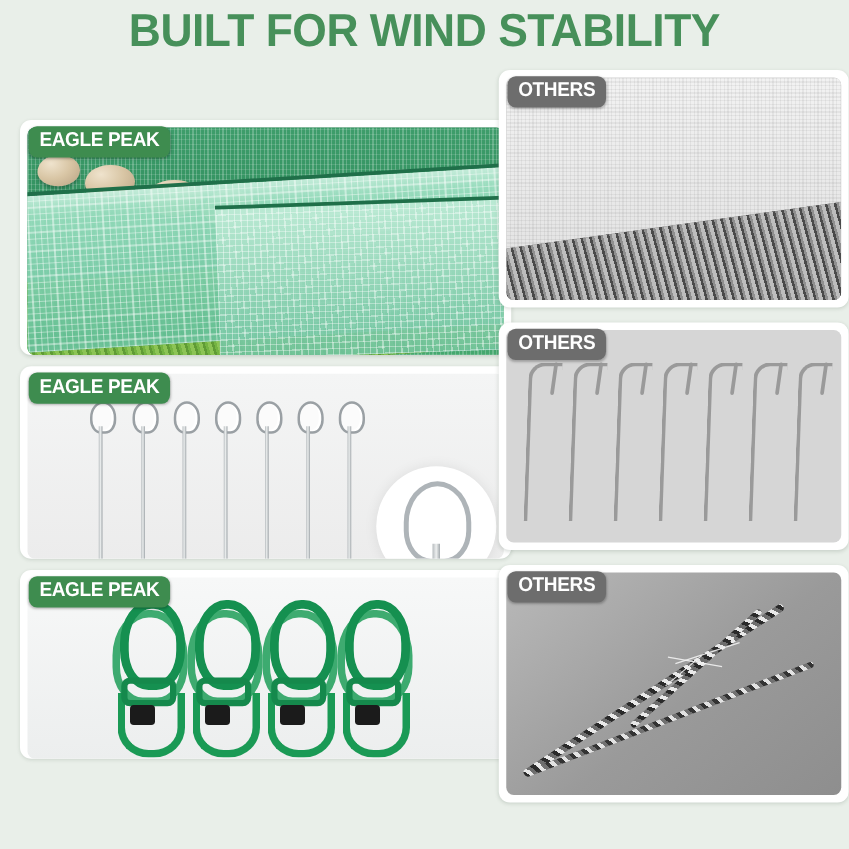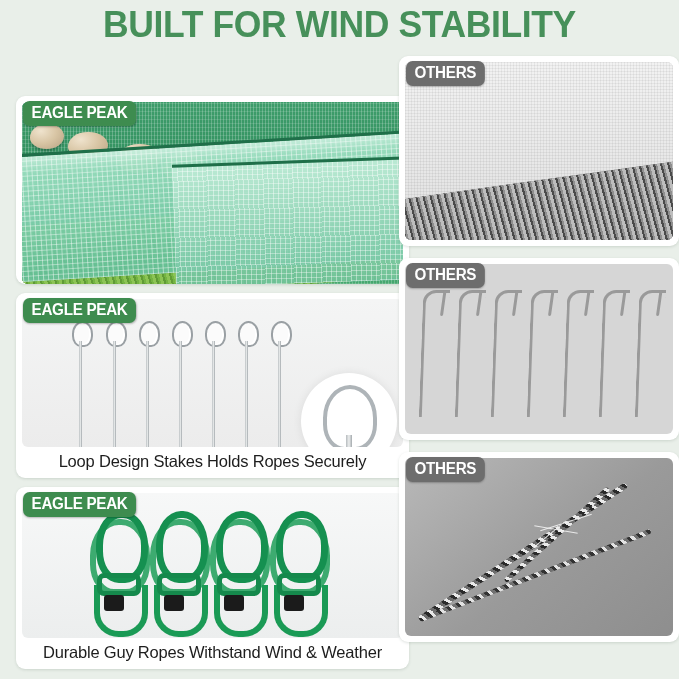--- a/index.html
+++ b/index.html
@@ -268,21 +268,20 @@
           </div>
         <div class="stake" style="left:247px;">
             <div class="eye"></div>
             <div class="shaft"></div>
           </div>
         <div class="inset">
           <div class="bigeye"></div>
           <div class="bigshaft"></div>
         </div>
       </div>
-      <div class="cap">Loop Design Stakes Holds Ropes Securely</div>
     </div>
 
     <div class="card">
       <div class="badge eagle">EAGLE PEAK</div>
       <div class="photo p3">
         <div class="rope" style="left:62px;">
           <div class="loop2"></div>
           <div class="loop"></div>
           <div class="tail"></div>
           <div class="band"></div>
@@ -303,21 +302,20 @@
           <div class="tens"></div>
         </div>
         <div class="rope" style="left:242px;">
           <div class="loop2"></div>
           <div class="loop"></div>
           <div class="tail"></div>
           <div class="band"></div>
           <div class="tens"></div>
         </div>
       </div>
-      <div class="cap">Durable Guy Ropes Withstand Wind &amp; Weather</div>
     </div>
 
   </div>
 
   <div class="col-right">
 
     <div class="card" style="margin-bottom:12px;">
       <div class="badge others">OTHERS</div>
       <div class="photo r1" style="margin:6px;">
         <div class="cover"></div>

